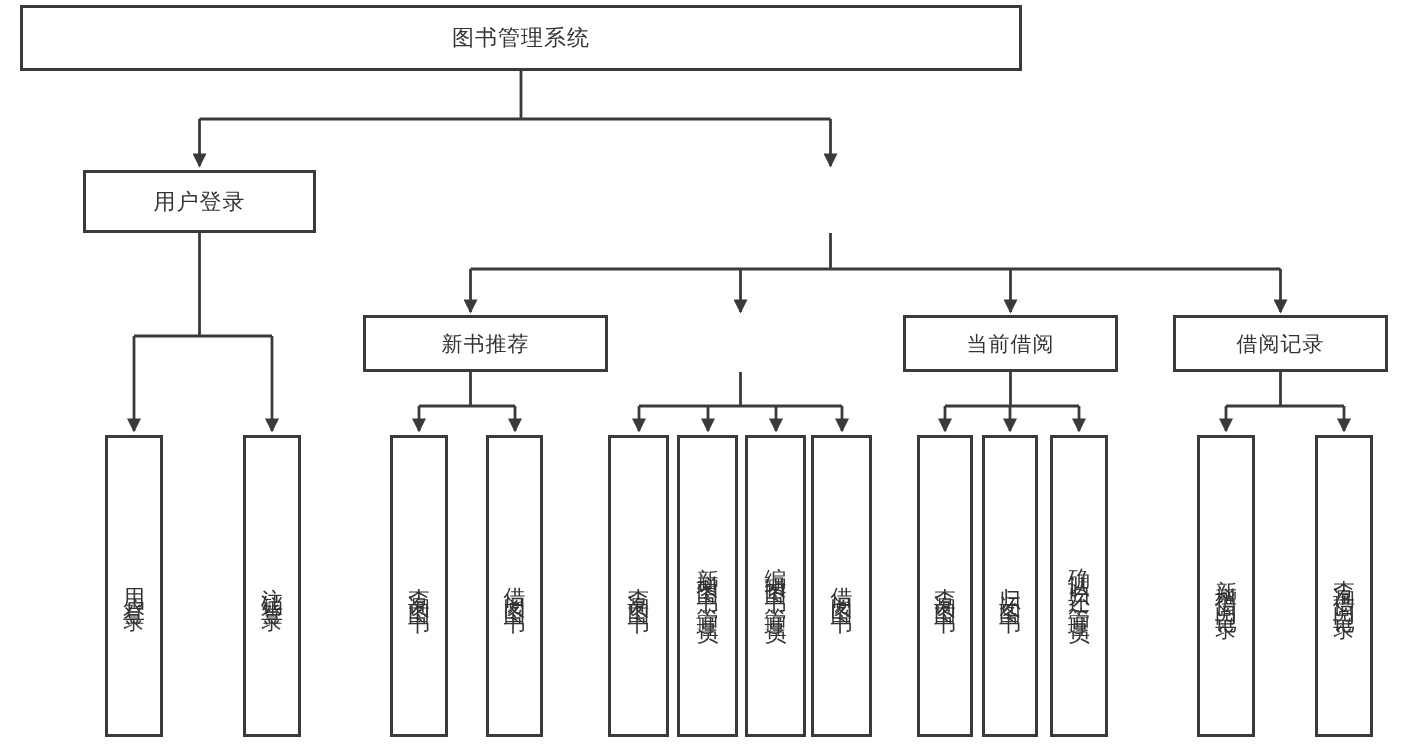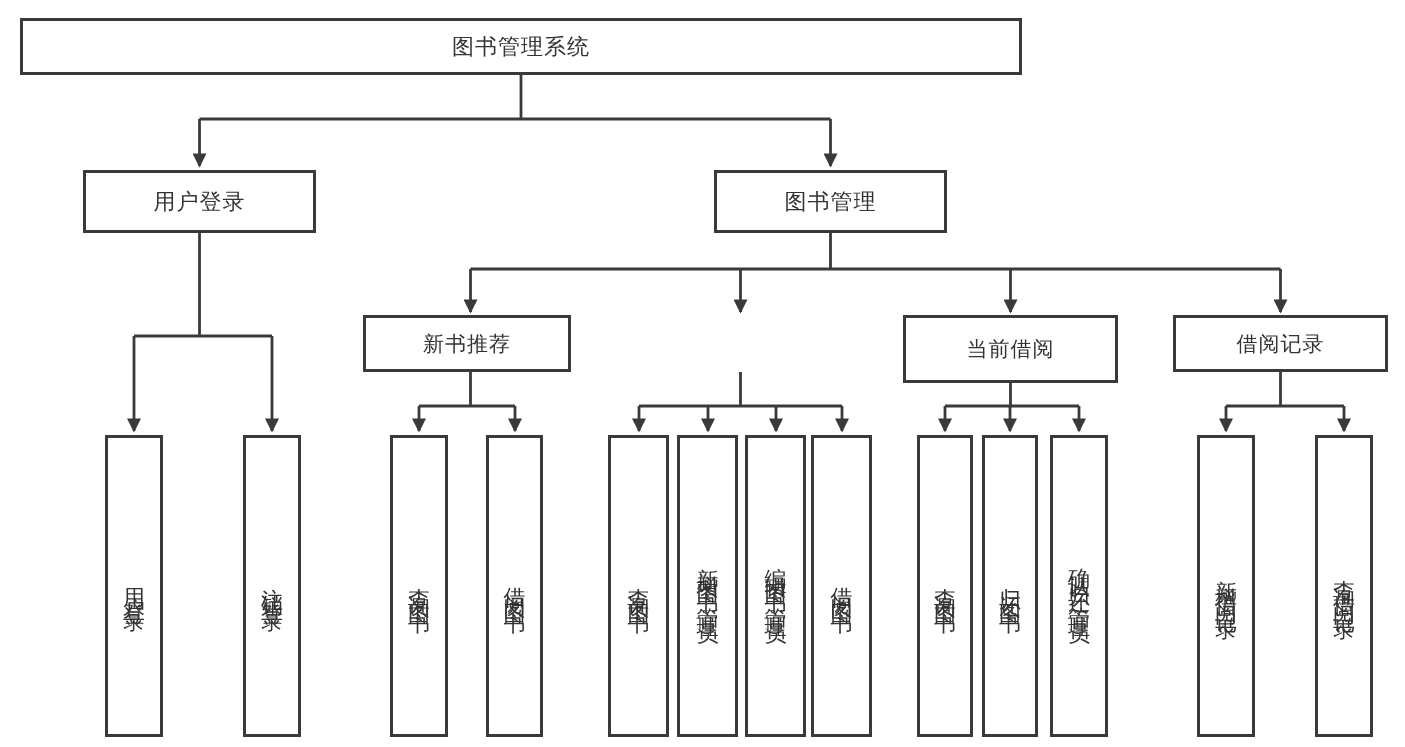--- a/index.html
+++ b/index.html
@@ -99,35 +99,32 @@
       <line x1="776" y1="406" x2="776" y2="431" marker-end="url(#arw)"></line>
       <line x1="842" y1="406" x2="842" y2="431" marker-end="url(#arw)"></line>
       <line x1="945" y1="406" x2="945" y2="431" marker-end="url(#arw)"></line>
       <line x1="1010" y1="406" x2="1010" y2="431" marker-end="url(#arw)"></line>
       <line x1="1079" y1="406" x2="1079" y2="431" marker-end="url(#arw)"></line>
       <line x1="1226" y1="406" x2="1226" y2="431" marker-end="url(#arw)"></line>
       <line x1="1344" y1="406" x2="1344" y2="431" marker-end="url(#arw)"></line>
     </g>
   </svg>
 
-  <div class="node h" style="left:20px;top:18px;width:1002px;height:57px">
+  <div class="node h" style="left:20px;top:5px;width:1002px;height:66px">
     <span class="lbl">图书管理系统</span>
   </div>
 
   <div class="node h" style="left:83px;top:170px;width:233px;height:63px">
     <span class="lbl">用户登录</span>
   </div>
-  <div class="node h" style="left:714px;top:170px;width:233px;height:63px">
-    <span class="lbl">图书管理</span>
-  </div>
 
-  <div class="node h h3" style="left:363px;top:315px;width:208px;height:57px">
+  <div class="node h h3" style="left:363px;top:315px;width:245px;height:57px">
     <span class="lbl">新书推荐</span>
   </div>
-  <div class="node h h3" style="left:903px;top:315px;width:215px;height:68px">
+  <div class="node h h3" style="left:903px;top:315px;width:215px;height:57px">
     <span class="lbl">当前借阅</span>
   </div>
   <div class="node h h3" style="left:1173px;top:315px;width:215px;height:57px">
     <span class="lbl">借阅记录</span>
   </div>
 
   <div class="node v" style="left:105px;top:435px;width:58px;height:302px">
     <span class="lbl">用户登录</span>
   </div>
   <div class="node v" style="left:243px;top:435px;width:58px;height:302px">

